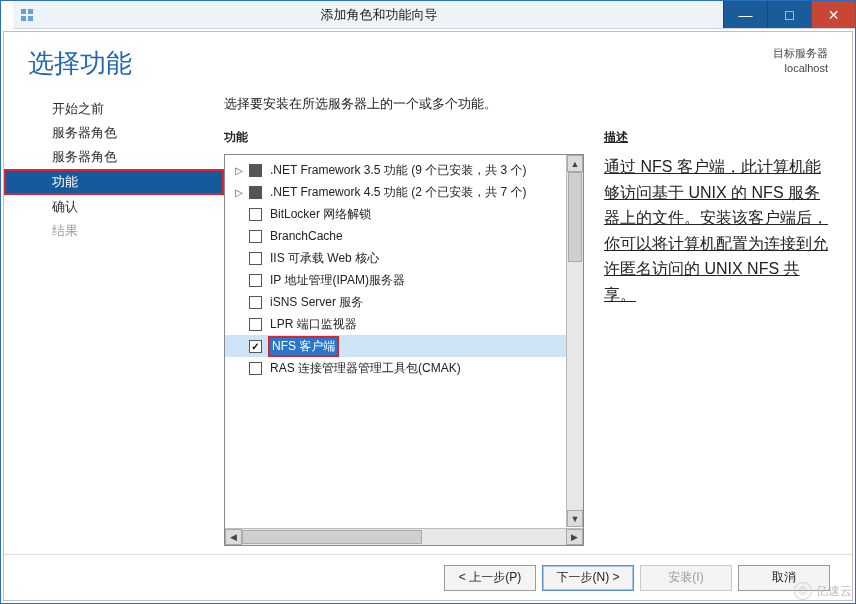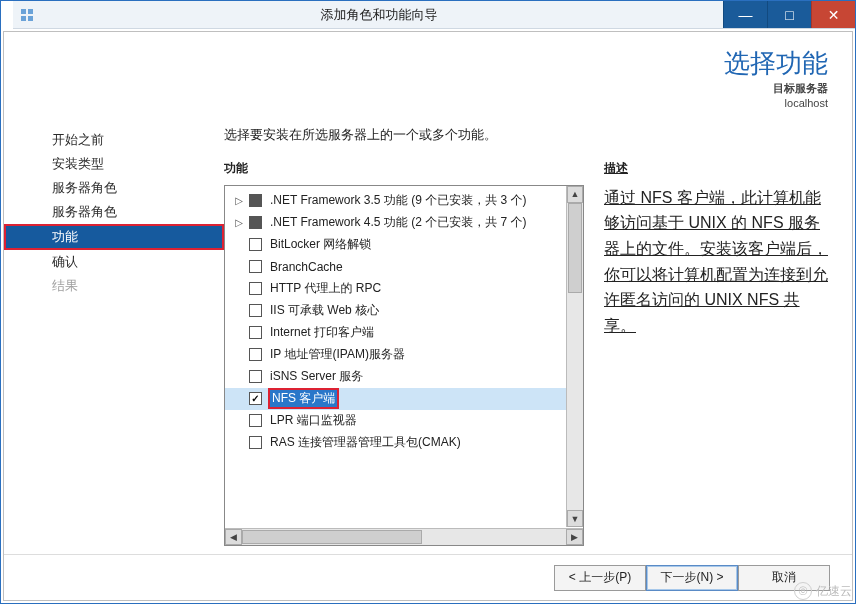--- a/index.html
+++ b/index.html
@@ -12,21 +12,21 @@
   .titlebar { height: 28px; background: #eef3f8; display: flex; align-items: center; border-bottom: 1px solid #cfd8e2; position: relative; margin-left: 12px; }
   .titlebar .icon { width: 16px; height: 16px; margin-left: 6px; }
   .titlebar .title { flex: 1; text-align: center; font-size: 13px; color: #222; }
   .win-btns { display: flex; height: 100%; }
   .win-btn { width: 44px; height: 100%; display: flex; align-items: center; justify-content: center; background: #1a5b9a; color: #fff; border-left: 1px solid #124a80; font-size: 14px; }
   .win-close { background: #c74634; border-left: 1px solid #a6362b; }
 
   
   .content { flex: 1 1 auto; border: 1px solid #bfbfbf; margin: 2px; display: flex; flex-direction: column; background: #fff; overflow: hidden; }
 
-  .header-area { display: flex; justify-content: space-between; align-items: flex-end; padding: 14px 24px 0 24px; flex-direction: column; }
+  .header-area { display: flex; justify-content: space-between; align-items: flex-start; padding: 14px 24px 0 24px; }
   .page-title { color: #2066b3; font-size: 26px; font-weight: 400; }
   .target-box { text-align: right; font-size: 11px; color: #444; line-height: 1.4; }
 
   .main-row { flex: 1 1 auto; display: flex; padding: 14px 24px 8px 0; overflow: hidden; }
 
   
   .sidebar { width: 220px; padding-top: 2px; }
   .side-item { height: 24px; line-height: 24px; padding-left: 48px; font-size: 13px; color: #2b2b2b; cursor: pointer; }
   .side-item.active { background: #165a9e; color: #fff; border: 2px solid #d23; padding-left: 46px; height: 26px; line-height: 22px; }
   .side-item.disabled { color: #a0a0a0; }
@@ -55,21 +55,21 @@
   .vs-btn { height: 17px; background: #dcdcdc; border: 1px solid #aaa; display: flex; align-items: center; justify-content: center; font-size: 9px; color: #444; }
   .vs-thumb { position: absolute; left: 1px; right: 1px; top: 17px; height: 90px; background: #cfcfcf; border: 1px solid #aaa; }
   .hscroll { height: 17px; background: #e7e7e7; border-top: 1px solid #bbb; display: flex; }
   .hs-btn { width: 17px; background: #dcdcdc; border: 1px solid #aaa; display: flex; align-items: center; justify-content: center; font-size: 9px; color: #444; }
   .hs-track { flex: 1; position: relative; }
   .hs-thumb { position: absolute; top: 1px; bottom: 1px; left: 0; width: 180px; background: #cfcfcf; border: 1px solid #aaa; }
 
   .desc-text { font-size: 16px; color: #222; line-height: 1.6; }
 
   
-  .footer { height: 46px; display: flex; align-items: center; justify-content: flex-end; padding-right: 22px; border-top: 1px solid #ddd; }
+  .footer { height: 46px; display: flex; align-items: center; justify-content: flex-end; gap: 6px; padding-right: 22px; border-top: 1px solid #ddd; }
   .btn { min-width: 92px; height: 26px; background: #f4f4f4; border: 1px solid #9a9a9a; font-size: 12px; display: flex; align-items: center; justify-content: center; cursor: pointer; }
   .btn.primary { border: 1px solid #5a8bc6; box-shadow: 0 0 0 1px #a7c8ea inset; }
   .btn.disabled { color: #9a9a9a; border-color: #c8c8c8; }
 
   
   .watermark { position: absolute; right: 4px; bottom: 4px; display: flex; align-items: center; gap: 4px; color: #bbb; font-size: 12px; pointer-events: none; }
   .watermark .wm-icon { width: 18px; height: 18px; border-radius: 50%; border: 1.5px solid #cfcfcf; display: flex; align-items: center; justify-content: center; font-size: 9px; }
 
   .app-icon-svg { width: 16px; height: 16px; }
 </style>
@@ -93,30 +93,29 @@
       <div class="win-btn">□</div>
       <div class="win-btn win-close">✕</div>
     </div>
   </div>
 
   <div class="content">
 
     <div class="header-area">
       <div class="page-title">选择功能</div>
       <div class="target-box">
-        <div style="font-weight:bold">目标服务器</div>
+        <div style="font-weight:normal">目标服务器</div>
         <div>localhost</div>
       </div>
     </div>
 
     <div class="main-row">
 
       <div class="sidebar">
         <div class="side-item">开始之前</div>
-        <div class="side-item">安装类型</div>
         <div class="side-item">服务器角色</div>
         <div class="side-item">服务器角色</div>
         <div class="side-item active">功能</div>
         <div class="side-item">确认</div>
         <div class="side-item disabled">结果</div>
       </div>
 
       <div class="main-panel">
         <div class="instruction">选择要安装在所选服务器上的一个或多个功能。</div>
 
@@ -142,51 +141,41 @@
                     <span class="lbl">BitLocker 网络解锁</span>
                   </div>
                 <div class="tree-row">
                     <span class="expander"></span>
                     <span class="chk"></span>
                     <span class="lbl">BranchCache</span>
                   </div>
                 <div class="tree-row">
                     <span class="expander"></span>
                     <span class="chk"></span>
-                    <span class="lbl">HTTP 代理上的 RPC</span>
-                  </div>
-                <div class="tree-row">
-                    <span class="expander"></span>
-                    <span class="chk"></span>
                     <span class="lbl">IIS 可承载 Web 核心</span>
                   </div>
                 <div class="tree-row">
                     <span class="expander"></span>
                     <span class="chk"></span>
-                    <span class="lbl">Internet 打印客户端</span>
-                  </div>
-                <div class="tree-row">
-                    <span class="expander"></span>
-                    <span class="chk"></span>
                     <span class="lbl">IP 地址管理(IPAM)服务器</span>
                   </div>
                 <div class="tree-row">
                     <span class="expander"></span>
                     <span class="chk"></span>
                     <span class="lbl">iSNS Server 服务</span>
+                  </div>
+                <div class="tree-row">
+                    <span class="expander"></span>
+                    <span class="chk"></span>
+                    <span class="lbl">LPR 端口监视器</span>
                   </div>
                 <div class="tree-row selected">
                     <span class="expander"></span>
                     <span class="chk checked"></span>
                     <span class="lbl">NFS 客户端</span>
-                  </div>
-                <div class="tree-row">
-                    <span class="expander"></span>
-                    <span class="chk"></span>
-                    <span class="lbl">LPR 端口监视器</span>
                   </div>
                 <div class="tree-row">
                     <span class="expander"></span>
                     <span class="chk"></span>
                     <span class="lbl">RAS 连接管理器管理工具包(CMAK)</span>
                   </div>
               </div>
               <div class="vscroll">
                 <div class="vs-btn">▲</div>
                 <div class="vs-thumb"></div>
@@ -207,20 +196,21 @@
             <div class="desc-text">通过 NFS 客户端，此计算机能够访问基于 UNIX 的 NFS 服务器上的文件。安装该客户端后，你可以将计算机配置为连接到允许匿名访问的 UNIX NFS 共享。</div>
           </div>
 
         </div>
       </div>
     </div>
 
     <div class="footer">
       <div class="btn">&lt; 上一步(P)</div>
       <div class="btn primary">下一步(N) &gt;</div>
+      <div class="btn disabled">安装(I)</div>
       <div class="btn">取消</div>
     </div>
 
   </div>
 
   <div class="watermark">
     <span class="wm-icon">ⓔ</span>
     <span>亿速云</span>
   </div>
 </div>

